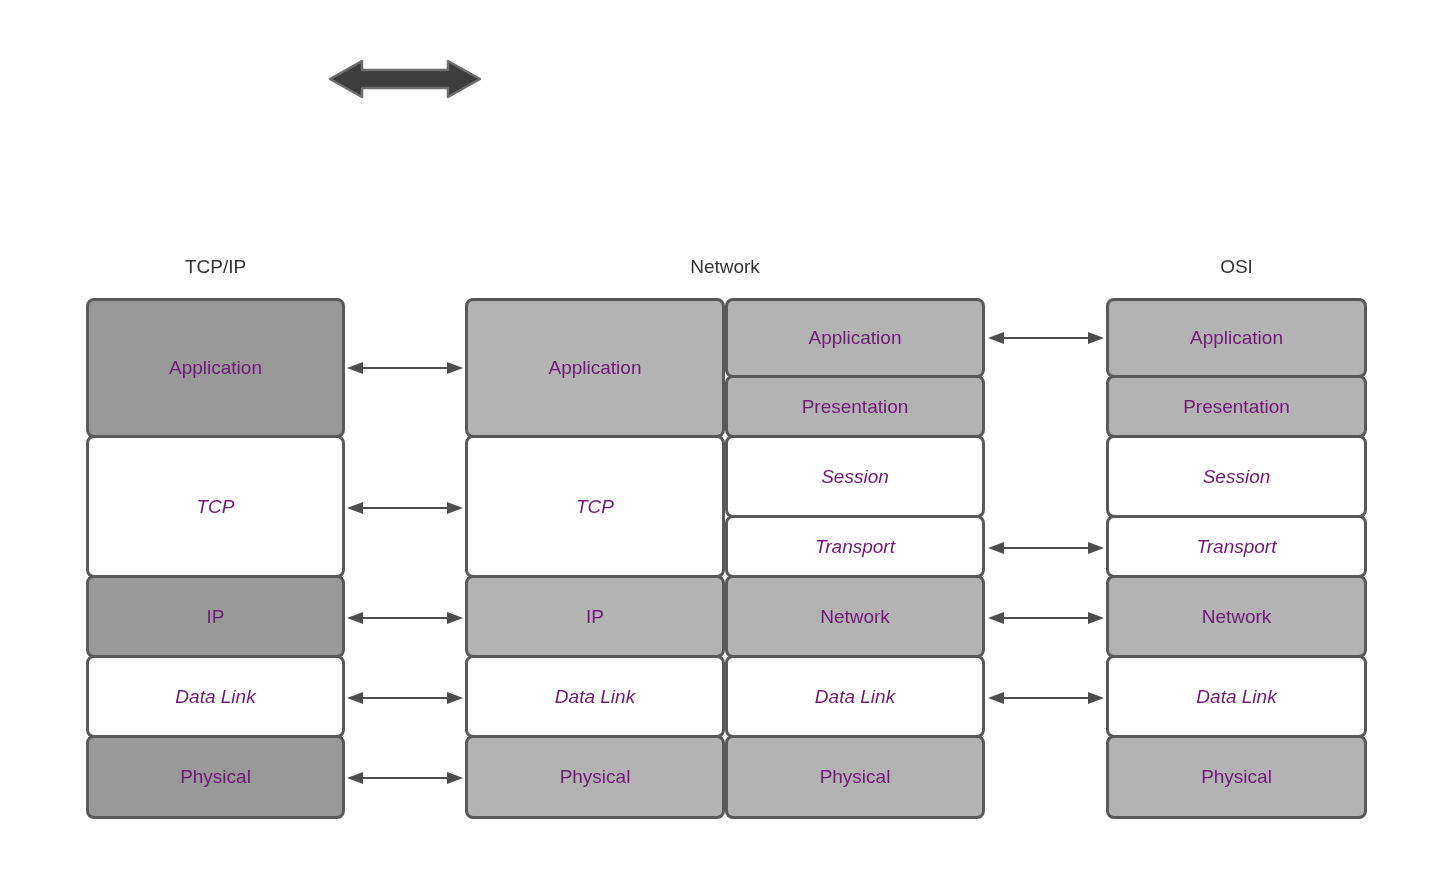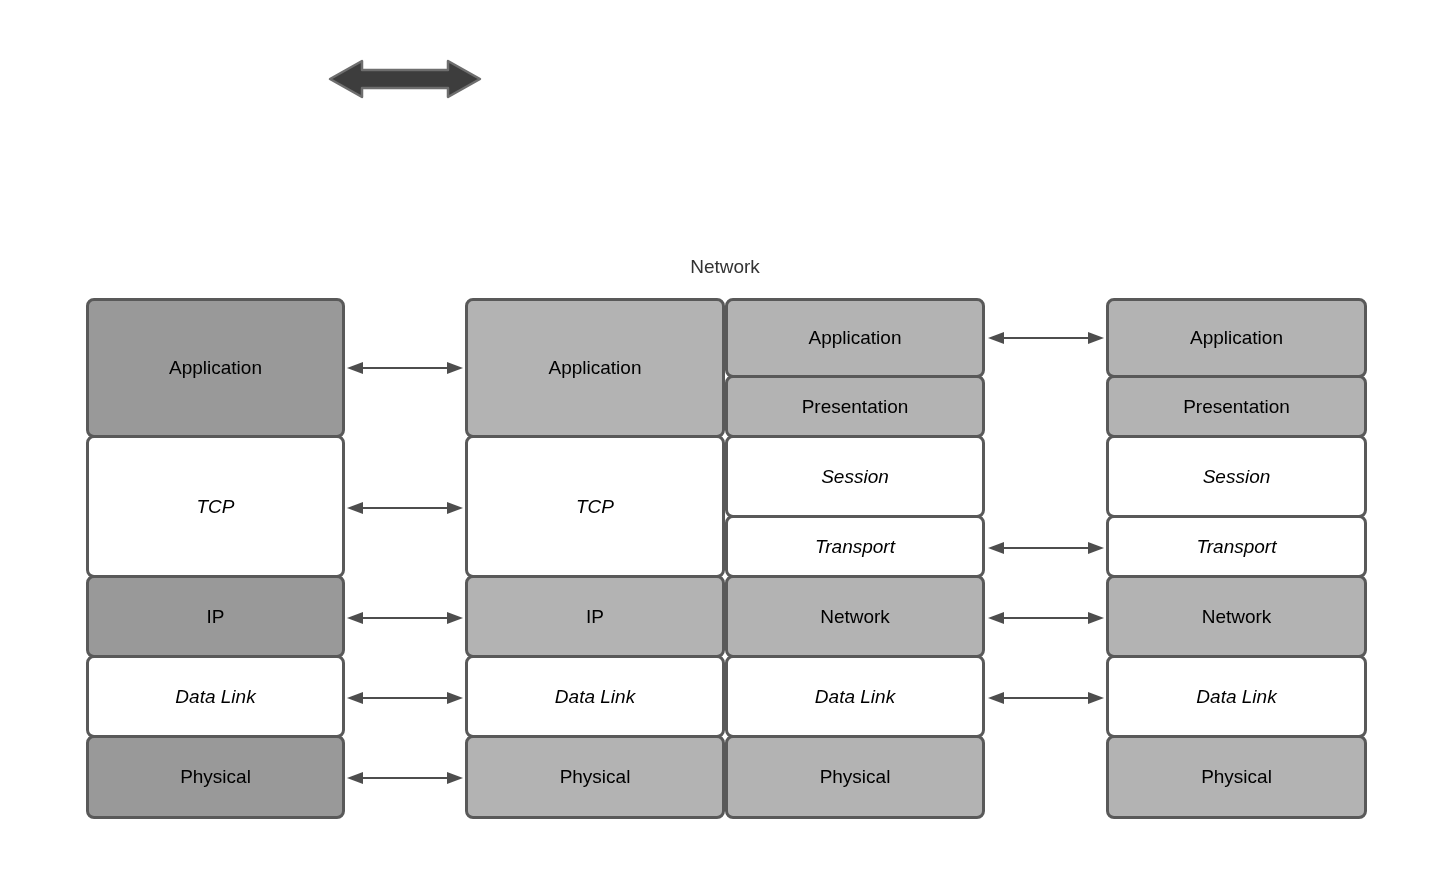--- a/index.html
+++ b/index.html
@@ -25,39 +25,41 @@
     position: absolute;
     left: 0;
     width: 100%;
     box-sizing: border-box;
     border: 3px solid #595959;
     border-radius: 8px;
     display: flex;
     align-items: center;
     justify-content: center;
     font-size: 19px;
-    color: #000000;
+    color: #701a75;
     background: #ffffff;
   }
   .dark  { background: #999999; }
   .light { background: #b3b3b3; }
   .white { background: #ffffff; font-style: italic; }
   .connector { position: absolute; width: 118px; height: 16px; }
   .thick-arrow { position: absolute; left: 327px; top: 57px; }
 </style>
 </head>
 <body>
 
 <div class="canvas">
 
   <svg class="thick-arrow" width="156" height="44" viewBox="0 0 156 44">
     <polygon points="3,22 35,4 35,13 121,13 121,4 153,22 121,40 121,31 35,31 35,40" fill="#3d3d3d" stroke="#6e6e6e" stroke-width="2.5" stroke-linejoin="round"></polygon>
   </svg>
 
+  <div class="col-label" style="left:86px; width:259px;">TCP/IP</div>
   <div class="col-label" style="left:465px; width:520px;">Network</div>
+  <div class="col-label" style="left:1106px; width:261px;">OSI</div>
 
   <div class="stack" style="left:86px; width:259px; height:521px;">
     <div class="box dark" style="top:0;     height:140px;">Application</div>
     <div class="box white" style="top:137px; height:143px;">TCP</div>
     <div class="box dark" style="top:277px; height:83px;">IP</div>
     <div class="box white" style="top:357px; height:83px;">Data Link</div>
     <div class="box dark" style="top:437px; height:84px;">Physical</div>
   </div>
 
   <div class="stack" style="left:465px; width:260px; height:521px;">

